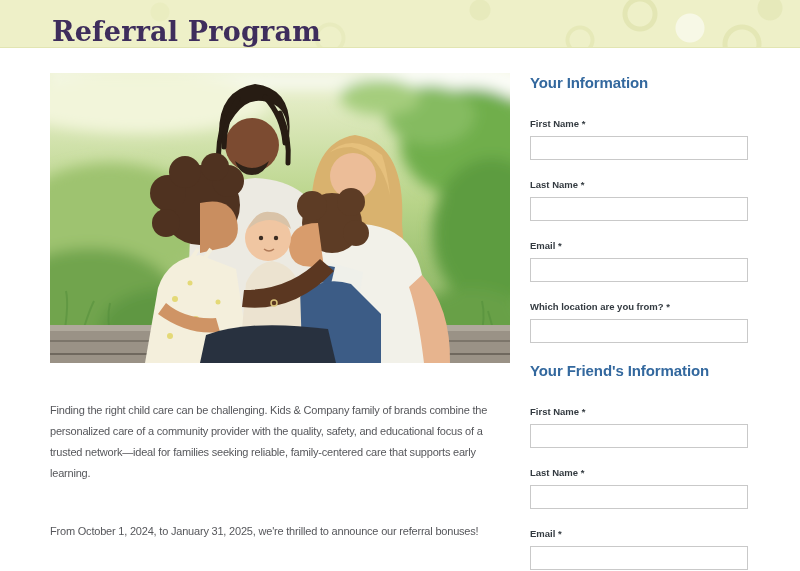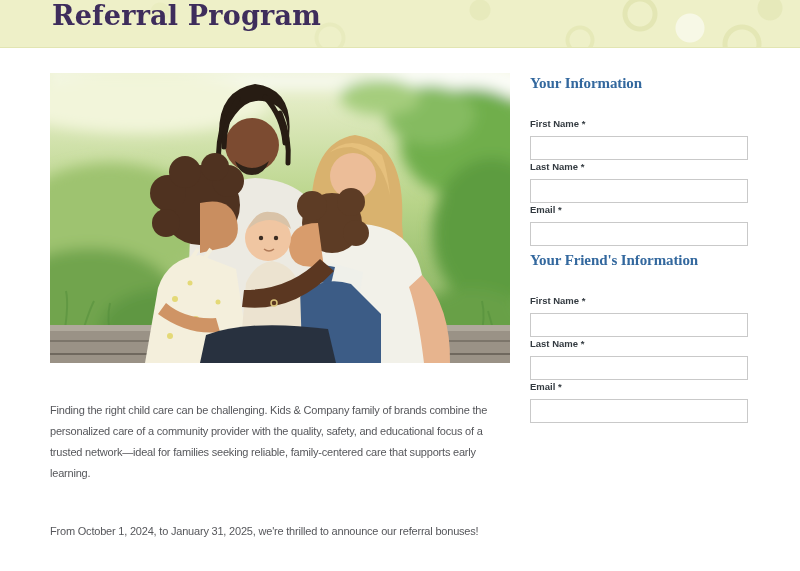--- a/index.html
+++ b/index.html
@@ -13,21 +13,21 @@
     background-image:
       radial-gradient(circle at 690px 28px, rgba(255,255,255,0.55) 0 14px, transparent 15px),
       radial-gradient(circle at 640px 14px, transparent 12px, #e3e6b4 13px, #e3e6b4 17px, transparent 18px),
       radial-gradient(circle at 580px 40px, transparent 10px, #e6e9b8 11px, #e6e9b8 14px, transparent 15px),
       radial-gradient(circle at 742px 44px, transparent 14px, #e4e7b5 15px, #e4e7b5 19px, transparent 20px),
       radial-gradient(circle at 480px 10px, #e7eabc 0 10px, transparent 11px),
       radial-gradient(circle at 330px 38px, transparent 11px, #e8ebbe 12px, #e8ebbe 15px, transparent 16px),
       radial-gradient(circle at 770px 8px,  #e6e9ba 0 12px, transparent 13px),
       radial-gradient(circle at 160px 12px, #eaedc0 0 9px, transparent 10px);
     border-bottom:1px solid #e2e5b2;
-    display:flex; align-items:flex-start; padding-left:52px;
+    display:flex; align-items:flex-end; padding-left:52px;
   }
   .banner h1 {
     font-family:"DejaVu Serif","Liberation Serif",serif;
     font-size:27px; font-weight:bold; color:#3e2d5c; letter-spacing:0.2px;
   }
 
   
   .content { display:flex; padding:25px 0 0 50px; }
   .left-col  { width:465px; margin-right:15px; }
   .right-col { width:218px; }
@@ -45,24 +45,24 @@
   .promo-heading {
     margin:5px 0 6px 0;
     font-size:15px; font-weight:600; letter-spacing:-0.2px;
     color:#3a6fa0; line-height:20px;
   }
   .body-p { margin-bottom:2px;margin-top:37px; }
 
   
   .form-heading {
     font-size:15px; font-weight:600; letter-spacing:-0.1px;
-    color:#33689e; line-height:20px; margin:0 0 24px 0;font-family:Liberation Serif, serif;
+    color:#33689e; line-height:20px; margin:0 0 24px 0;
   }
   .form-heading.friend { margin-top:4px; }
-  .field { }
+  .field { margin-bottom:18px; }
   .field label {
     display:block; font-size:9.5px; font-weight:bold; color:#333a40;
     line-height:13px; margin-bottom:6px; letter-spacing:0;
   }
   .field input {
     width:100%; height:24px; border:1px solid #c9c9c9; background:#fff;
     font-size:12px; padding:2px 6px; border-radius:0; outline:none; color:#333;
   }
 </style>
 </head>
@@ -212,20 +212,24 @@
     <div class="field">
       <label>Last Name *</label>
       <input type="text" style="">
     </div>
 
     <div class="field">
       <label>Email *</label>
       <input type="text" style="">
     </div>
 
+    <div class="field">
+      <label>Which location are you from? *</label>
+      <input type="text" style="">
+    </div>
 
     <h3 class="form-heading friend">Your Friend's Information</h3>
 
     <div class="field">
       <label>First Name *</label>
       <input type="text" style="">
     </div>
 
     <div class="field">
       <label>Last Name *</label>

